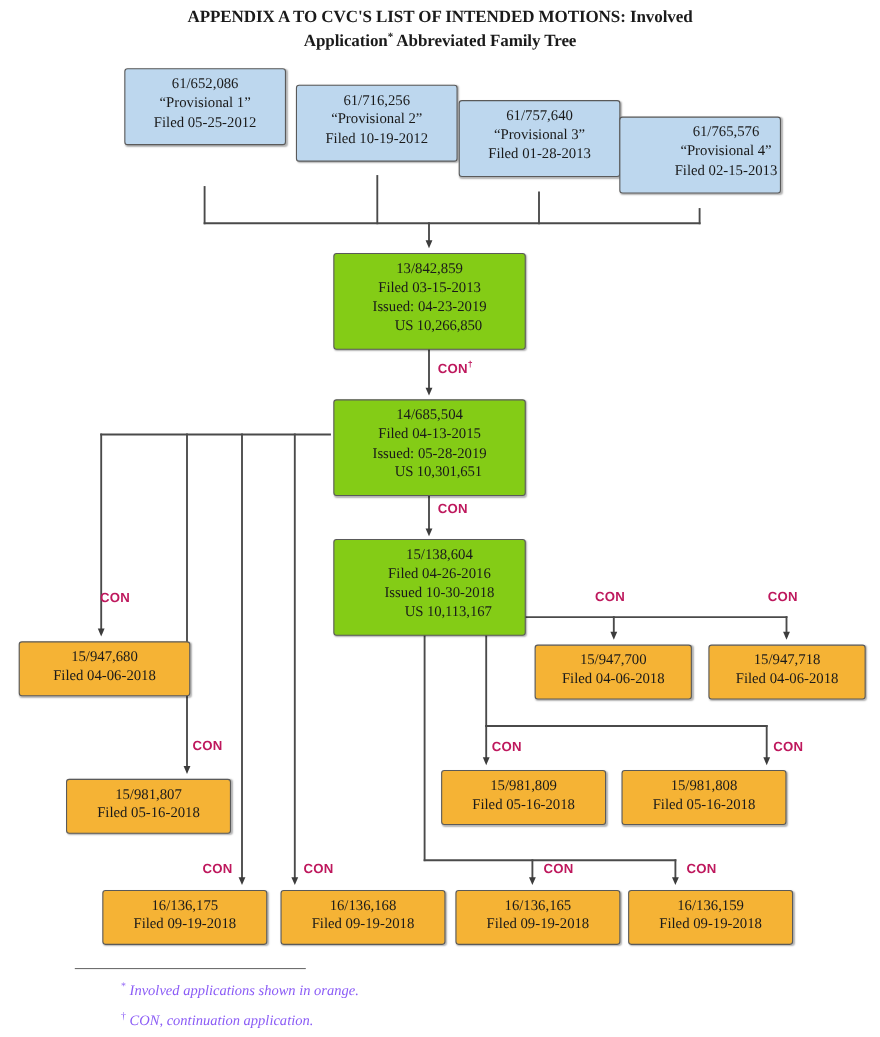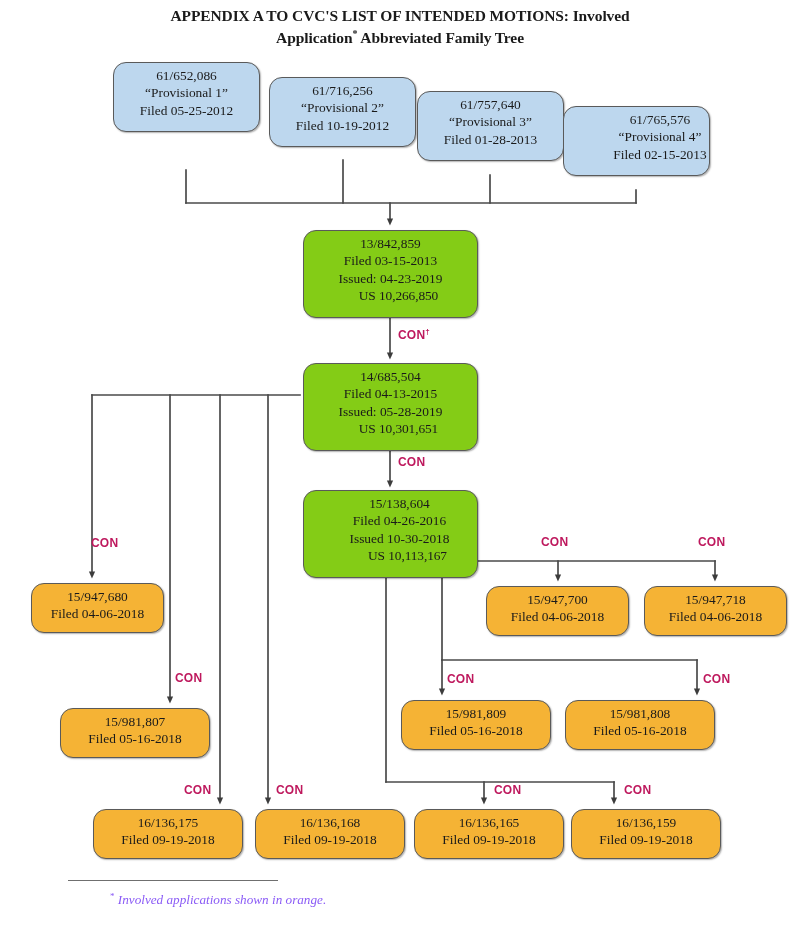--- a/index.html
+++ b/index.html
@@ -22,21 +22,21 @@
     font-size:15.5px;
     line-height:1.33;
     letter-spacing:-0.1px;
   }
   .title sup{font-size:10px;vertical-align:super;}
 
   .node{
     position:absolute;
     box-sizing:border-box;
     border:1.3px solid #5a5a5a;
-    border-radius:13px;
+    border-radius:3px;
     text-align:center;
     font-size:13.4px;
     line-height:1.30;
     padding-top:4px;
     box-shadow:1px 1px 1.5px rgba(0,0,0,0.30);
     overflow:hidden;
   }
   .node .ln{display:block;white-space:nowrap;}
   .node .ln.bold{font-weight:normal;letter-spacing:-0.1px;margin-left:16px;}
   .prov{background:#BDD7EE;}
@@ -155,21 +155,21 @@
     <span class="ln bold">US 10,301,651</span>
   </div>
 
   <div class="node app" style="left:303px;top:490px;width:175px;height:88px;padding-left:18px;">
     <span class="ln">15/138,604</span>
     <span class="ln">Filed 04-26-2016</span>
     <span class="ln">Issued 10-30-2018</span>
     <span class="ln bold">US 10,113,167</span>
   </div>
 
-  <div class="node inv" style="left:31px;top:583px;width:133px;height:50px;">
+  <div class="node inv" style="left:17px;top:583px;width:156px;height:50px;">
     <span class="ln">15/947,680</span>
     <span class="ln">Filed 04-06-2018</span>
   </div>
 
   <div class="node inv" style="left:486px;top:586px;width:143px;height:50px;">
     <span class="ln">15/947,700</span>
     <span class="ln">Filed 04-06-2018</span>
   </div>
 
   <div class="node inv" style="left:644px;top:586px;width:143px;height:50px;">
@@ -224,14 +224,17 @@
   <div class="con" style="left:703px;top:672px;">CON</div>
   <div class="con" style="left:184px;top:783px;">CON</div>
   <div class="con" style="left:276px;top:783px;">CON</div>
   <div class="con" style="left:494px;top:783px;">CON</div>
   <div class="con" style="left:624px;top:783px;">CON</div>
 
   <div class="fnrule"></div>
   <div class="fn" style="left:110px;top:891px;">
     <sup>*</sup><span> Involved applications shown in orange.</span>
   </div>
+  <div class="fn" style="left:110px;top:918px;">
+    <sup>†</sup><span> CON, continuation application.</span>
+  </div>
 
 </div>
 
 </body></html>

